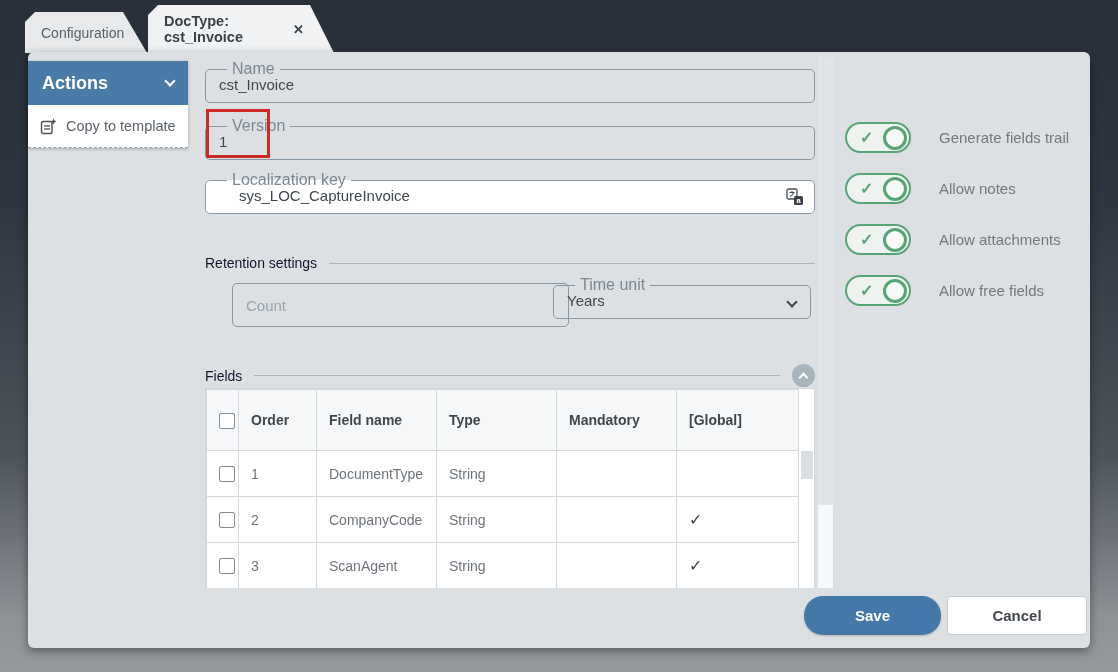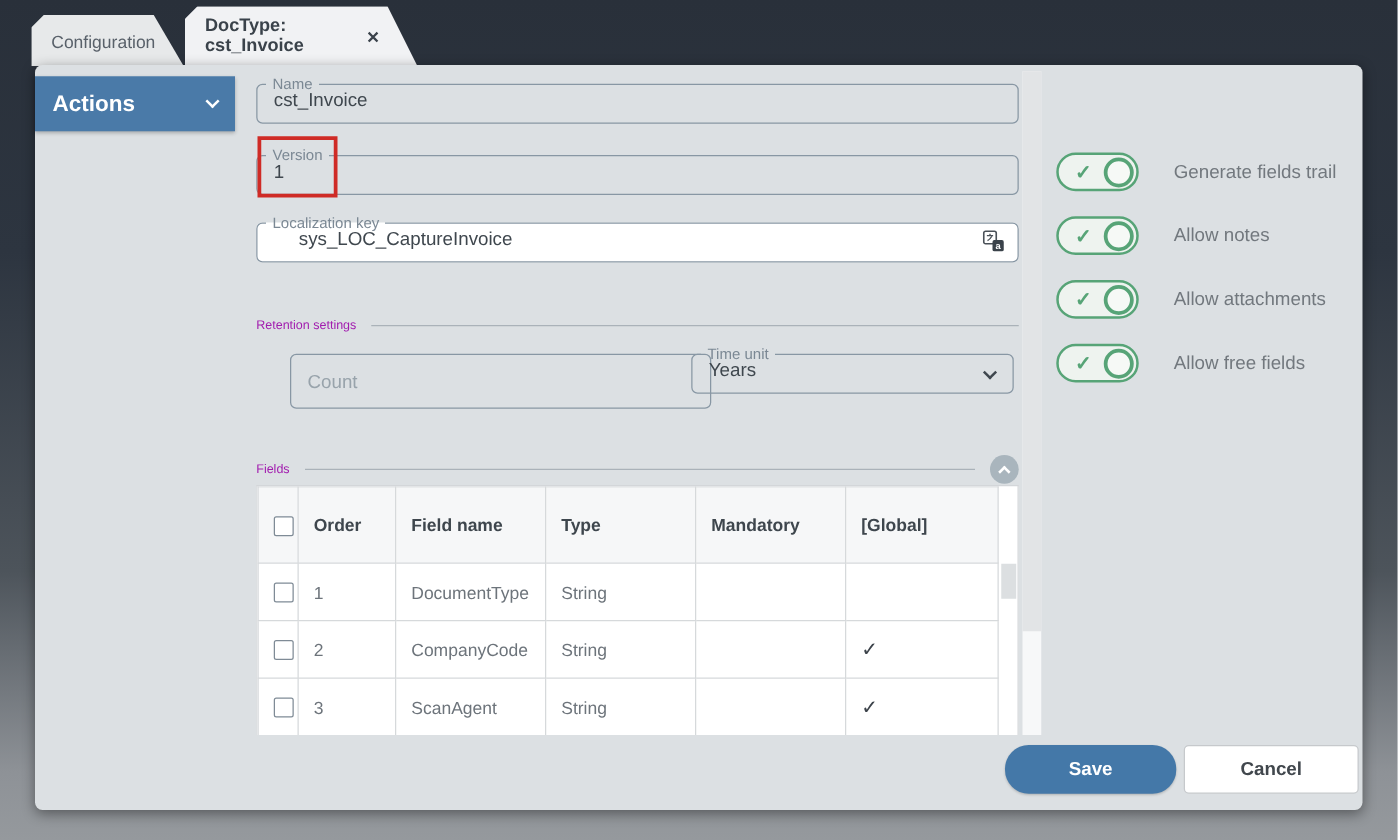--- a/index.html
+++ b/index.html
@@ -28,32 +28,32 @@
   .chev { display:inline-block; width:8px; height:8px; border-right:2px solid currentColor;
           border-bottom:2px solid currentColor; }
   .chev-down { transform:rotate(45deg); margin-top:-4px; }
   .actions-item { height:43px; background:#fff; display:flex; align-items:center; gap:9px;
                   padding:0 12px; font-size:14.5px; color:#5b6269; cursor:pointer;
                   border-bottom:1px dashed #9aa1a7; }
   
   .form-col { position:absolute; left:177px; top:0; width:610px; height:596px; }
   fieldset { border:1px solid #8897a4; border-radius:5px; position:absolute; width:610px;
              background:transparent; }
-  fieldset legend { margin-left:7px; padding:0 5px; font-size:12px; color:#7b8894; }
+  fieldset legend { margin-left:21px; padding:0 5px; font-size:16px; color:#7b8894; }
   .fs-value { font-size:15px; color:#3f474e; padding:0 13px 9px; margin-top:-2px; }
   .fs-name { top:8px; }
   .fs-version { top:65px; }
   .fs-loc { top:119px; background:#fff; border-color:#8897a4; }
   .fs-loc .fs-row { display:flex; align-items:center;margin-left:20px; }
   .fs-loc .fs-value { flex:1; }
   .loc-icon { margin:-6px 10px 2px 0; cursor:pointer; }
   .red-box { position:absolute; left:1px; top:57px; width:64px; height:49px;
              border:3px solid #cf2b26; pointer-events:none; z-index:5; }
   .section-head { position:absolute; display:flex; align-items:center; width:610px; gap:12px; }
-  .section-head .label { font-size:10px; color:#a21caf; white-space:nowrap; }
+  .section-head .label { font-size:14px; color:#0f172a; white-space:nowrap; }
   .section-head .rule { flex:1; height:1px; background:#aab2b9; }
   .sh-retention { top:203px; }
   .sh-fields { top:312px; }
   .collapse-btn { width:23px; height:23px; border-radius:50%; background:#a9b5bd; flex:none;
                   display:flex; align-items:center; justify-content:center; cursor:pointer; }
   .collapse-btn .chev { width:7px; height:7px; border-color:#fff; transform:rotate(-135deg); margin-top:3px; }
   .count-input { position:absolute; top:231px; left:3px; width:337px; height:44px;
                  border:1px solid #8897a4; border-radius:5px; background:transparent;
                  font-family:"Liberation Sans",sans-serif; font-size:15px; color:#3f474e; padding:0 13px;margin-left:24px; }
   .count-input::placeholder { color:#98a3ab; opacity:1; }
@@ -109,20 +109,29 @@
 </div>
 
 <div class="panel">
 
   <div class="actions">
     <div class="actions-header">
       <span>Actions</span>
       <span class="spacer"></span>
       <span class="chev chev-down"></span>
     </div>
+    <div class="actions-item">
+      <svg width="17" height="17" viewBox="0 0 17 17">
+        <rect x="1.5" y="3.5" width="10.5" height="12" rx="1.5" fill="none" stroke="#4a5158" stroke-width="1.4"></rect>
+        <line x1="4" y1="8" x2="10" y2="8" stroke="#4a5158" stroke-width="1.3"></line>
+        <line x1="4" y1="11" x2="10" y2="11" stroke="#4a5158" stroke-width="1.3"></line>
+        <path d="M13.5 0.5 L14.4 2.6 L16.5 3.5 L14.4 4.4 L13.5 6.5 L12.6 4.4 L10.5 3.5 L12.6 2.6 Z" fill="#4a5158"></path>
+      </svg>
+      <span>Copy to template</span>
+    </div>
   </div>
 
   <div class="form-col">
 
     <fieldset class="fs-name">
       <legend>Name</legend>
       <div class="fs-value">cst_Invoice</div>
     </fieldset>
 
     <fieldset class="fs-version">

